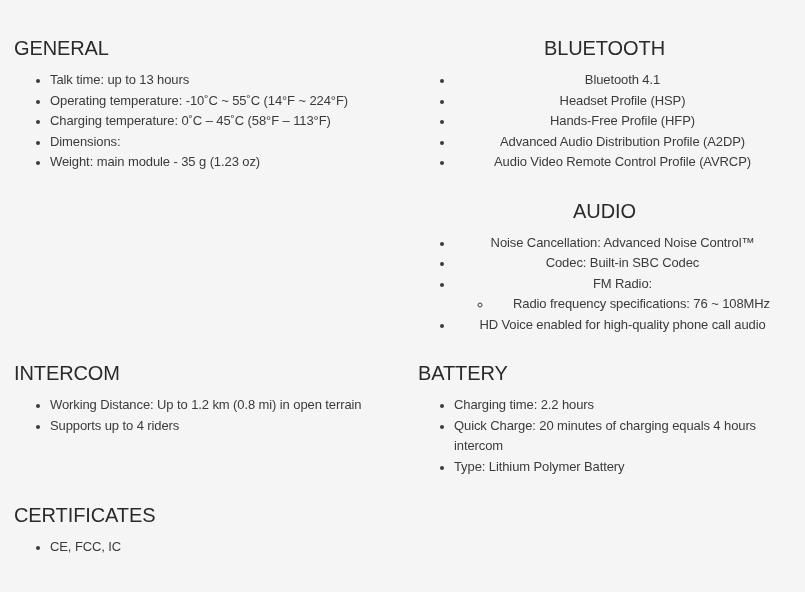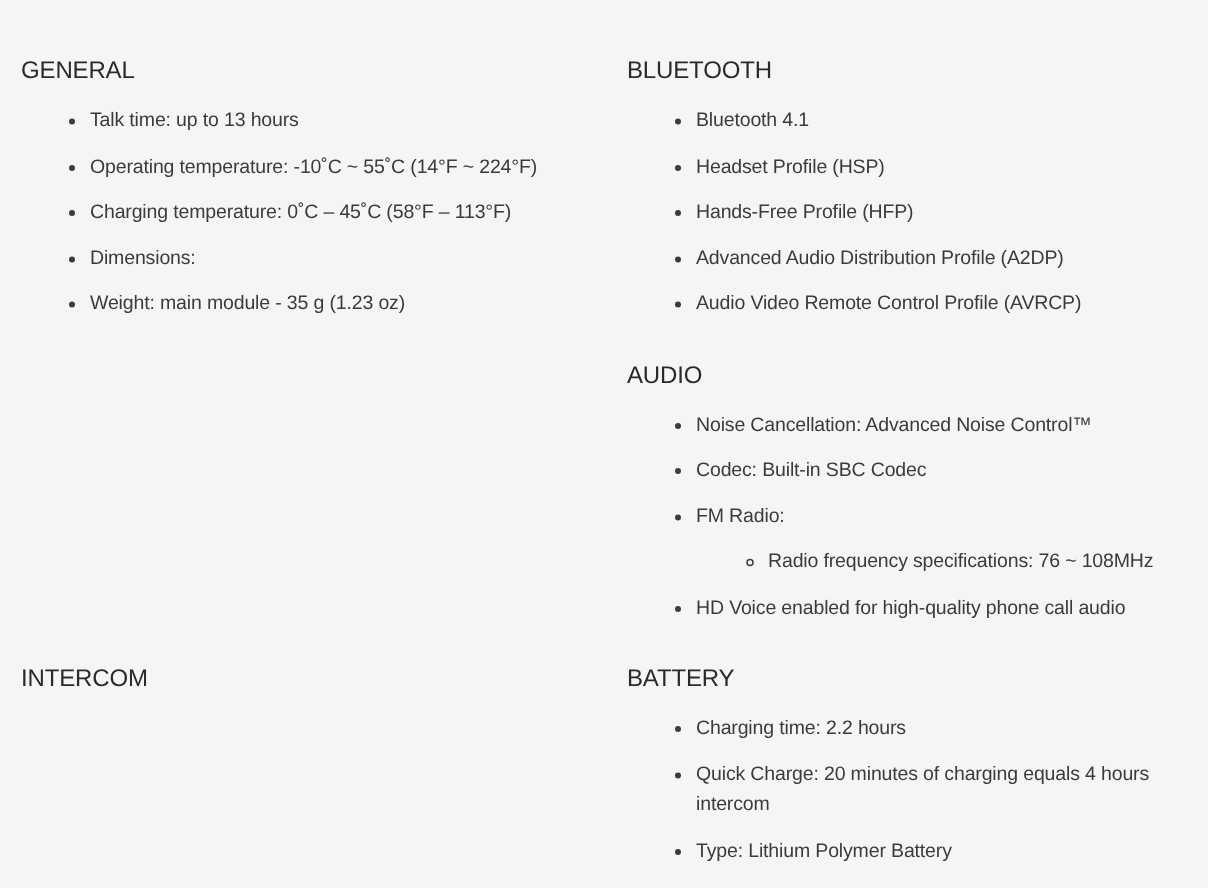--- a/index.html
+++ b/index.html
@@ -18,47 +18,47 @@
   .sheet{
     width:805px;height:592px;
     padding:36px 14px 0 14px;
     display:grid;
     grid-template-columns:390px 1fr;
     column-gap:14px;
     align-content:start;
   }
   .col-stack{display:flow-root;}
   .r1c1{grid-column:1;grid-row:1;}
-  .r1c2{grid-column:2;grid-row:1;}
+  .r1c2{grid-column:2;grid-row:1;text-align:center;}
   .r2c1{grid-column:1;grid-row:2;}
   .r2c2{grid-column:2;grid-row:2;}
   .r3c1{grid-column:1;grid-row:3;}
   section{margin:0 0 26px 0;}
   h2{
     margin:0;
-    font-size:16px;
+    font-size:20px;
     line-height:24px;
     font-weight:400;
     letter-spacing:-0.1px;
     color:var(--heading-color);
   }
   ul.spec{
     list-style:disc;
     margin:10px 0 0 0;
     padding:0 0 0 36px;
     font-size:13px;
     line-height:20.5px;
     letter-spacing:-0.1px;
   }
   ul.sub{
     list-style:circle;
     margin:0;
     padding:0 0 0 38px;
   }
-  li{padding:0;margin:10px;}
+  li{padding:0;margin:0;}
   li::marker{color:var(--text-color);font-size:12px;}
 </style>
 </head>
 <body>
 
 <div class="sheet">
 
   <section class="r1c1">
     <h2>GENERAL</h2>
     <ul class="spec">
@@ -95,20 +95,24 @@
             <li>Radio frequency specifications: 76 ~ 108MHz</li>
           </ul>
         </li>
         <li>HD Voice enabled for high-quality phone call audio</li>
       </ul>
     </section>
   </div>
 
   <section class="r2c1">
     <h2>INTERCOM</h2>
+    <ul class="spec">
+      <li>Working Distance: Up to 1.2 km (0.8 mi) in open terrain</li>
+      <li>Supports up to 4 riders</li>
+    </ul>
   </section>
 
   <section class="r2c2">
     <h2>BATTERY</h2>
     <ul class="spec">
       <li>Charging time: 2.2 hours</li>
       <li>Quick Charge: 20 minutes of charging equals 4 hours intercom</li>
       <li>Type: Lithium Polymer Battery</li>
     </ul>
   </section>

